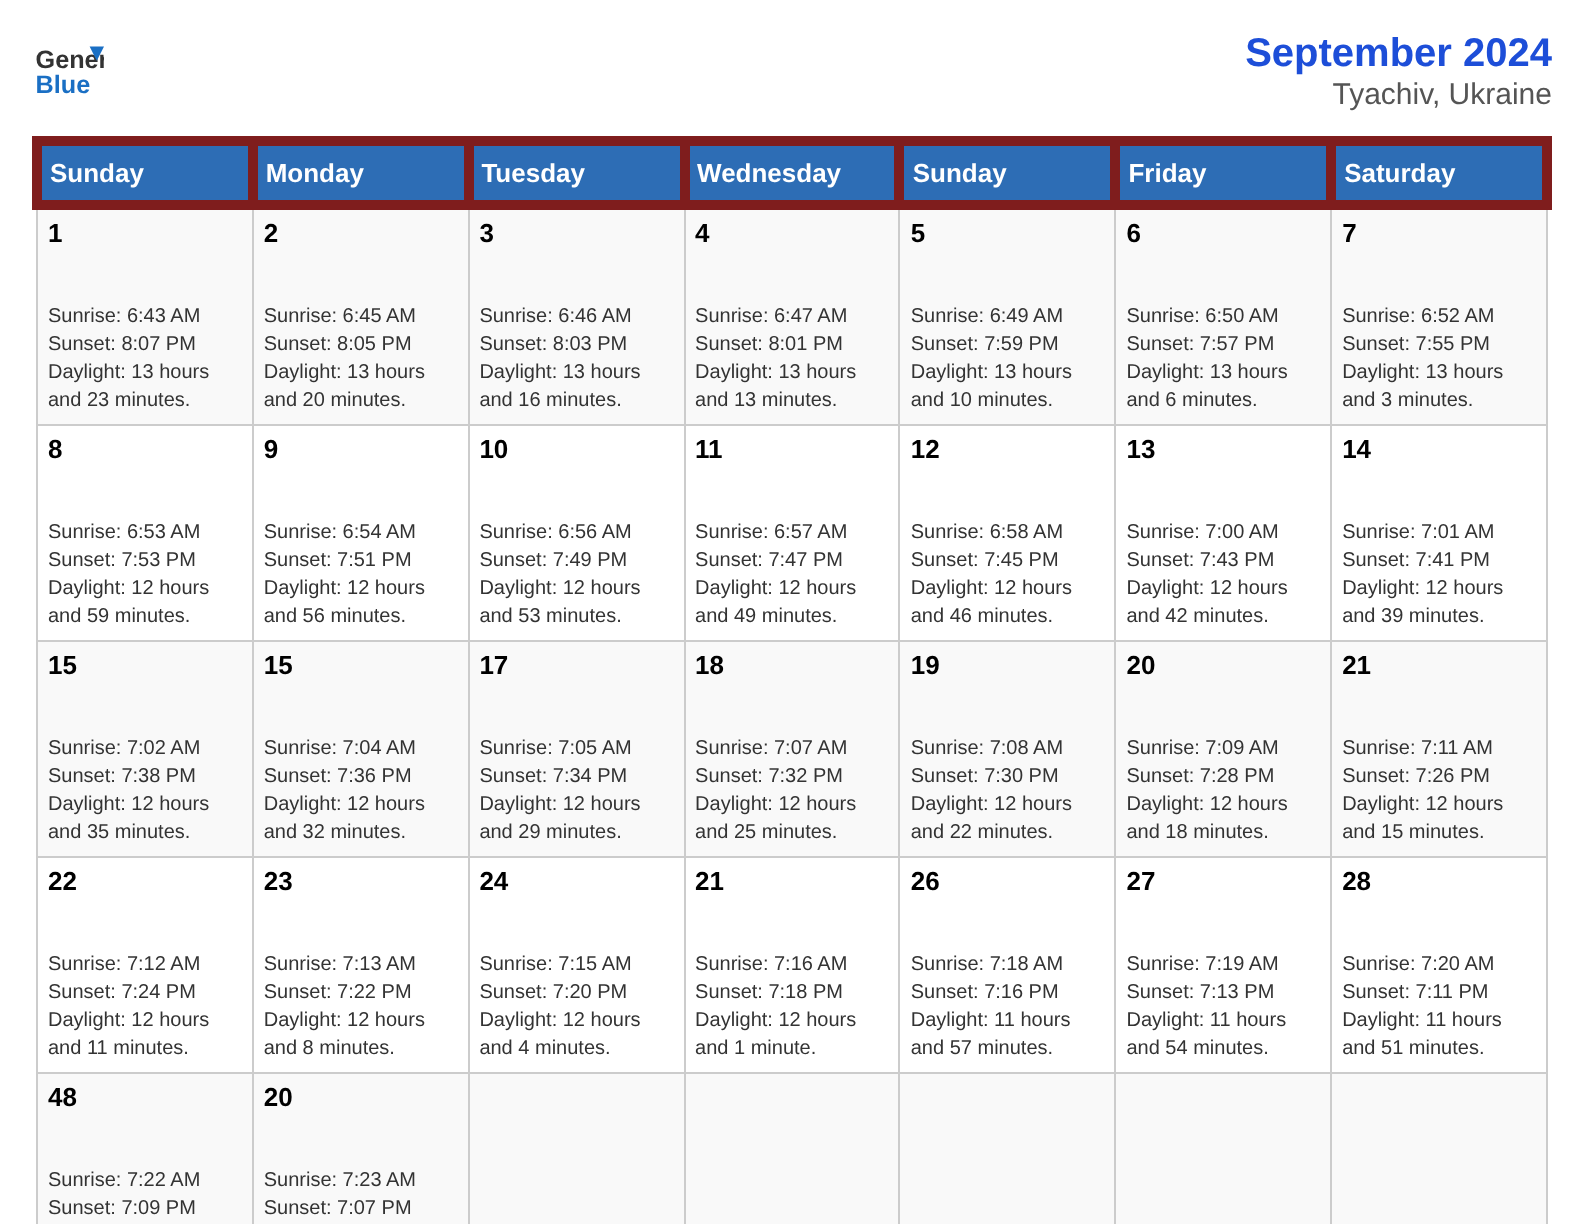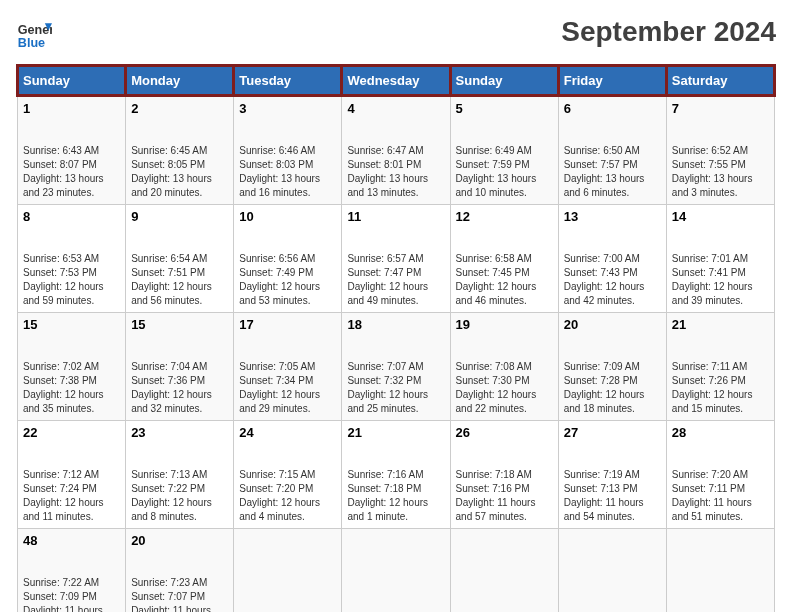--- a/index.html
+++ b/index.html
@@ -22,42 +22,42 @@
       gap: 6px;
     }
     .logo-icon {
       width: 36px;
       height: 36px;
     }
     .title-block {
       text-align: right;
     }
     .title-block h1 {
-      font-size: 28px;
+      font-size: 20px;
       font-weight: bold;
-      color: #404040;
+      color: #1d4ed8;
     }
     .title-block h2 {
       font-size: 15px;
       font-weight: normal;
       color: #555;
     }
     table {
       width: 100%;
       border-collapse: collapse;
       font-size: 11px;
     }
     thead tr th {
       background-color: #2d6db5;
       color: #fff;
       padding: 6px 4px;
       text-align: left;
       font-size: 13px;
       font-weight: bold;
-      border: 3px solid #7f1d1d;
+      border: 5px solid #7f1d1d;
     }
     tbody tr td {
       border: 1px solid #ccc;
       padding: 4px 5px;
       vertical-align: top;
       min-height: 80px;
       background: #fff;
     }
     tbody tr:nth-child(odd) td {
       background: #f9f9f9;
@@ -88,20 +88,21 @@
 <div class="header">
   <div class="logo">
     <svg class="logo-icon" viewBox="0 0 40 40">
       <text x="2" y="20" font-size="14" font-weight="bold" fill="#333">General</text>
       <text x="2" y="34" font-size="14" font-weight="bold" fill="#1a6fc4">Blue</text>
       <polygon points="32,8 40,8 36,16" fill="#1a6fc4"></polygon>
     </svg>
   </div>
   <div class="title-block">
     <h1>September 2024</h1>
+    <h2>Tyachiv, Ukraine</h2>
   </div>
 </div>
 
 <table>
   <thead>
     <tr>
       <th>Sunday</th>
       <th>Monday</th>
       <th>Tuesday</th>
       <th>Wednesday</th>

